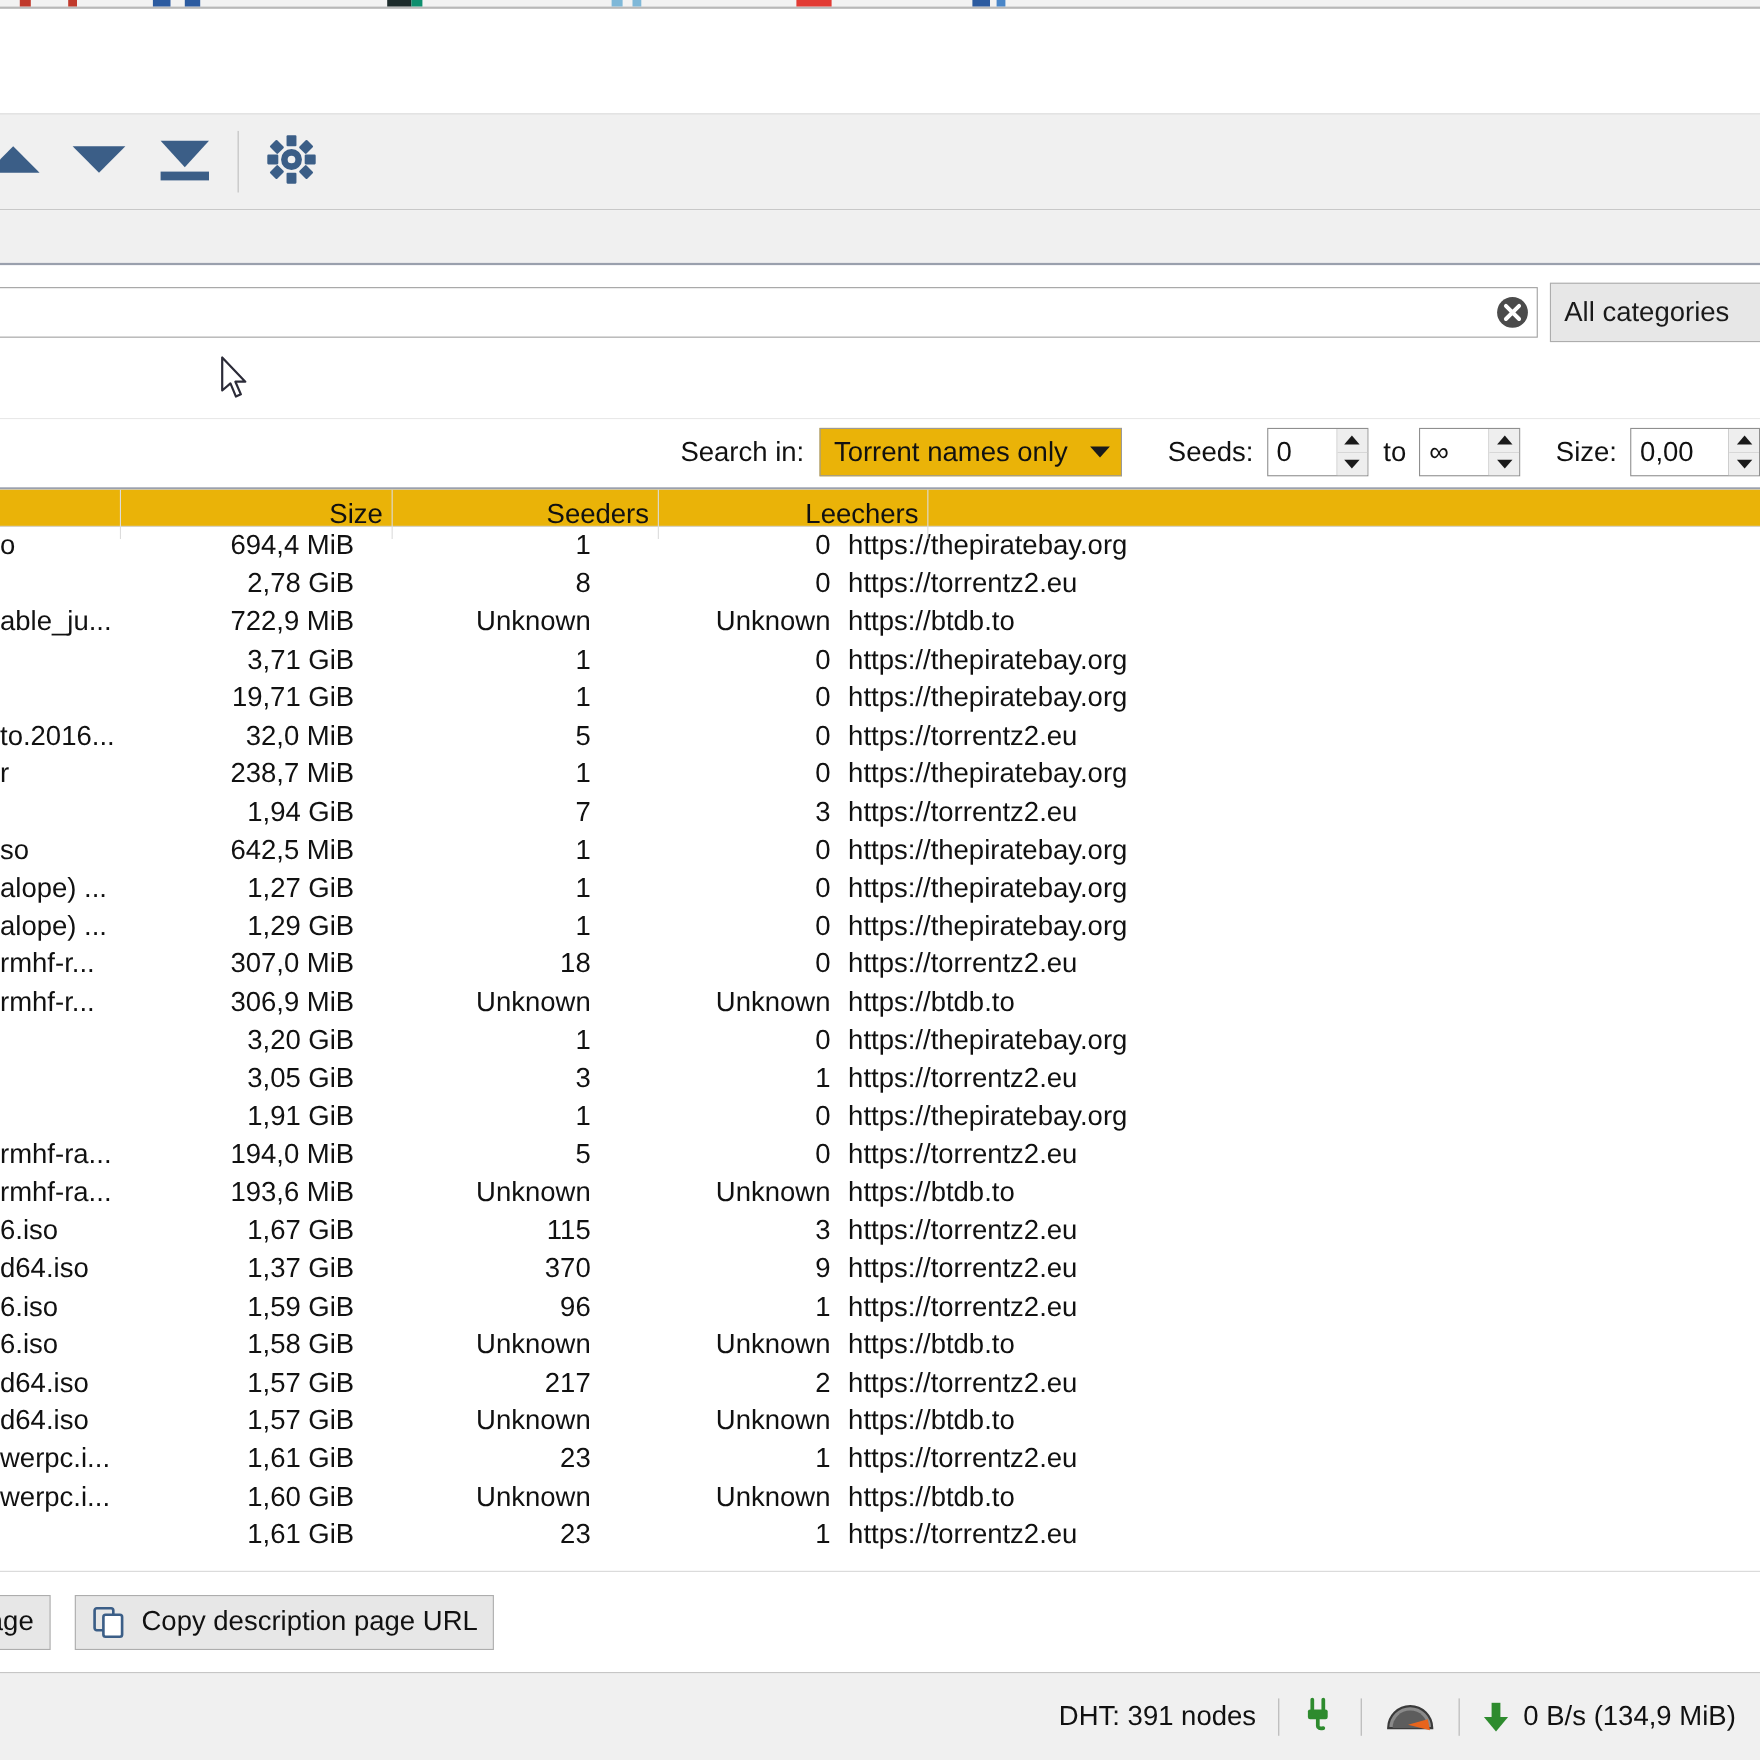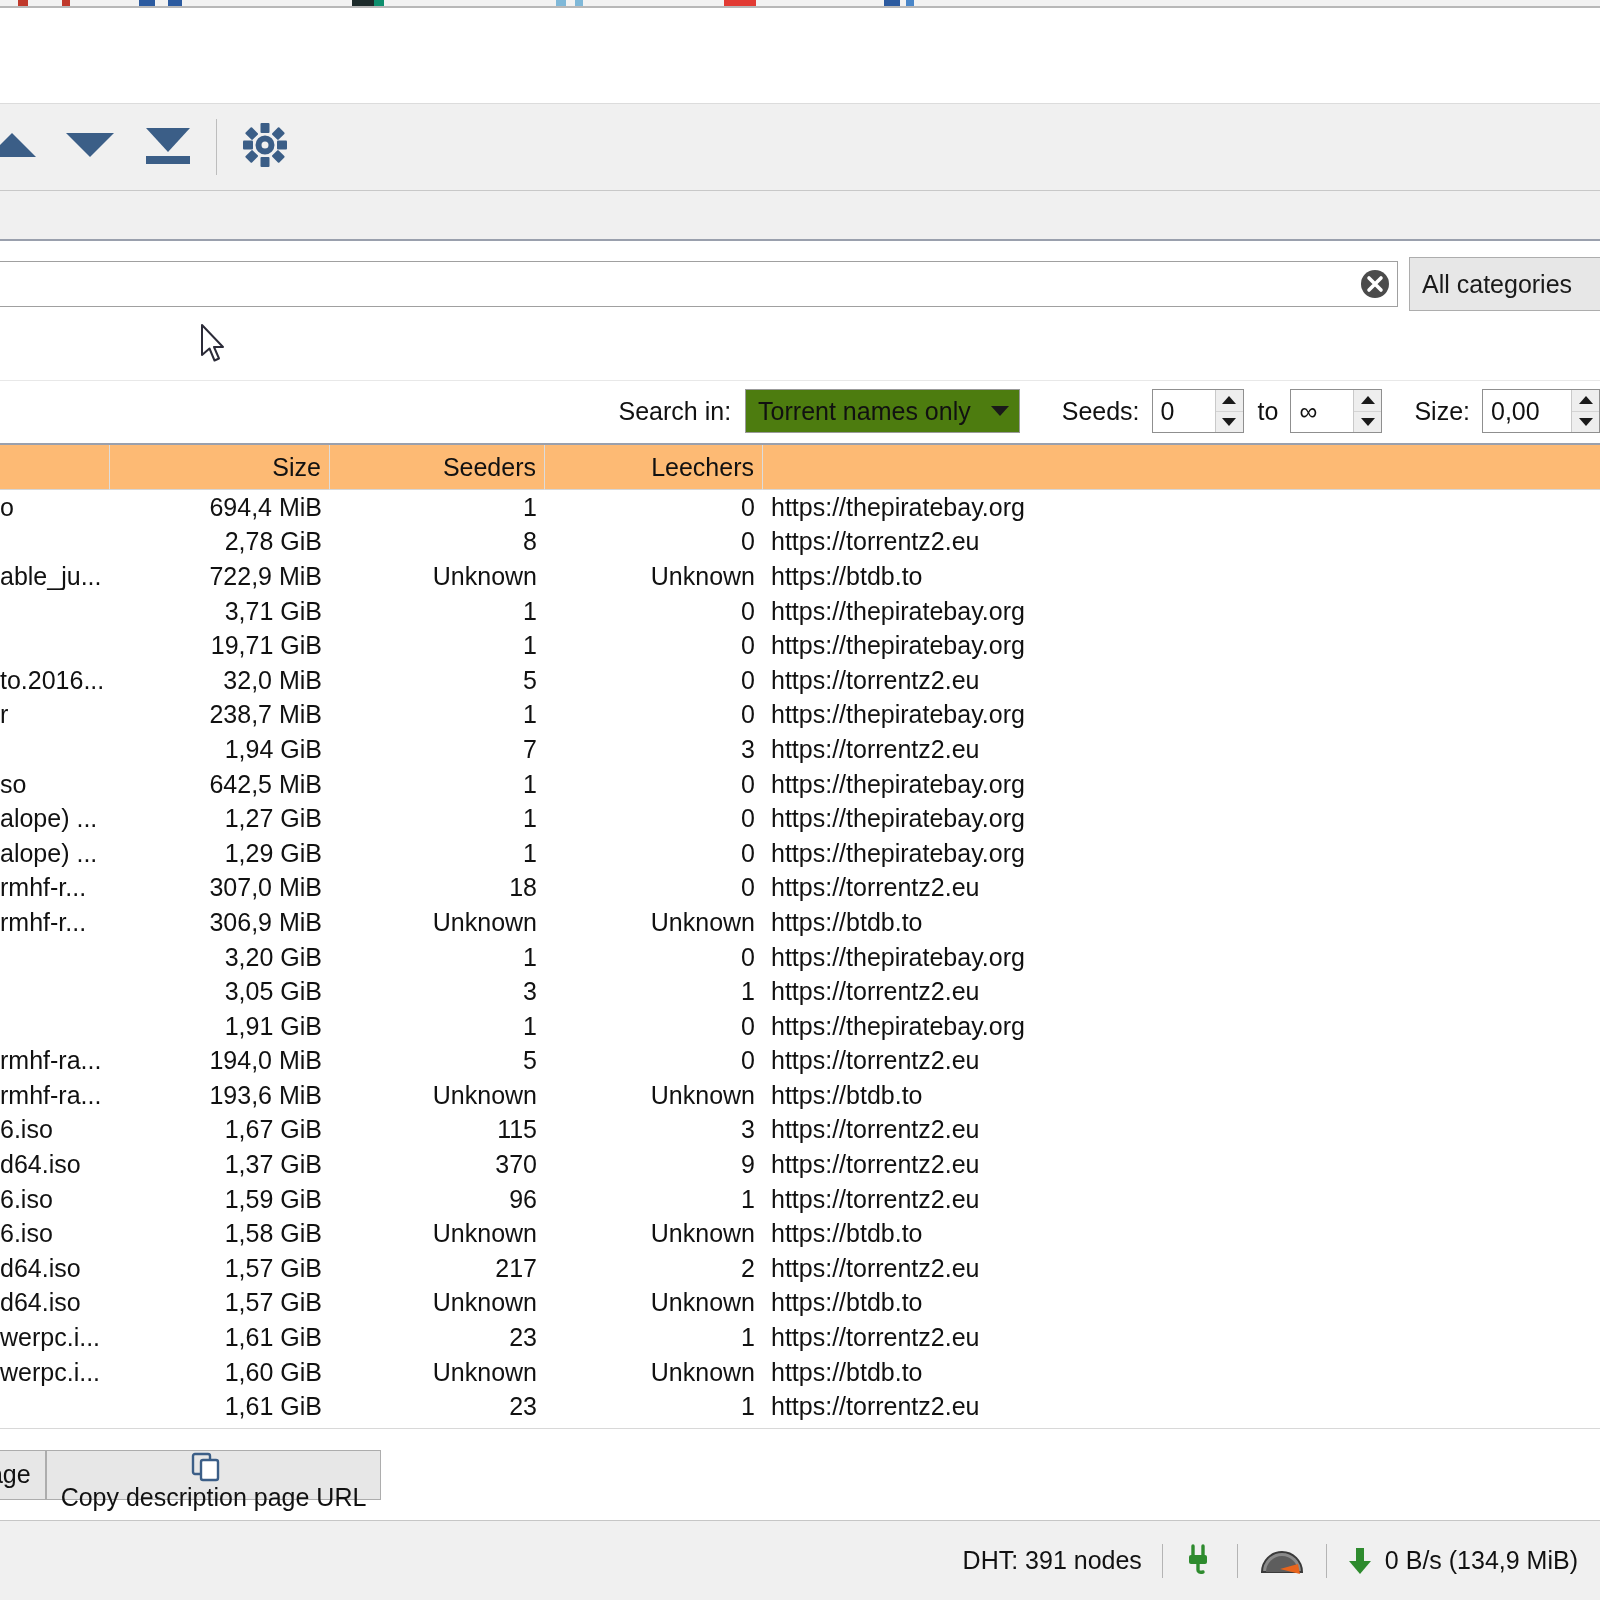--- a/index.html
+++ b/index.html
@@ -110,21 +110,21 @@
     justify-content: flex-end;
     padding-right: 0px;
     gap: 0;
   }
   .flabel {
     font-size: 25px; color: #111;
     white-space: nowrap;
   }
   .combo {
     height: 44px;
-    background: #4d7c0f;
+    background: #eab308;
     border: 1px solid #9a9a9a;
     display: flex; align-items: center;
     padding: 0 10px 0 12px;
     font-size: 25px; color: #111;
     margin-left: 14px;
     white-space: nowrap;
   }
   .combo .caret {
     margin-left: 20px;
     width: 0; height: 0;
@@ -172,24 +172,25 @@
   
   .table-wrap {
     position: absolute; left: 0; top: 443px;
     width: 1600px; height: 985px;
     background: #ffffff;
     border-top: 2px solid #9aa0ad;
     overflow: hidden;
   }
   .thead {
     position: relative;
-    height: 45px;
-    background: #fdba74;
+    height: 34px;
+    background: #eab308;
     border-bottom: 1px solid #d6d6d6;
     display: flex;
+    gap: 27px;
   }
   .th {
     font-size: 25px; color: #111;
     display: flex; align-items: center;
     border-right: 1px solid #dcdcdc;
     padding: 0 8px;
     height: 45px;
     white-space: nowrap;
     overflow: hidden;
   }
@@ -625,21 +626,21 @@
           <div class="col-engine td txt">https://torrentz2.eu</div>
           <div class="col-pad td"></div>
         </div>
       </div>
   </div>
 
   <div class="btnbar">
     <div class="btn clipped">
       <span>page</span>
     </div>
-    <div class="btn" style="flex-direction:column;">
+    <div class="btn" style="margin-left:22px;">
       <span class="bicon">
         <svg width="32" height="32" viewBox="0 0 32 32">
           <rect x="3" y="3" width="17" height="20" rx="2" fill="none" stroke="#3b5e87" stroke-width="2.4"></rect>
           <rect x="11" y="9" width="17" height="20" rx="2" fill="#ffffff" stroke="#3b5e87" stroke-width="2.4"></rect>
         </svg>
       </span>
       <span>Copy description page URL</span>
     </div>
   </div>
 

